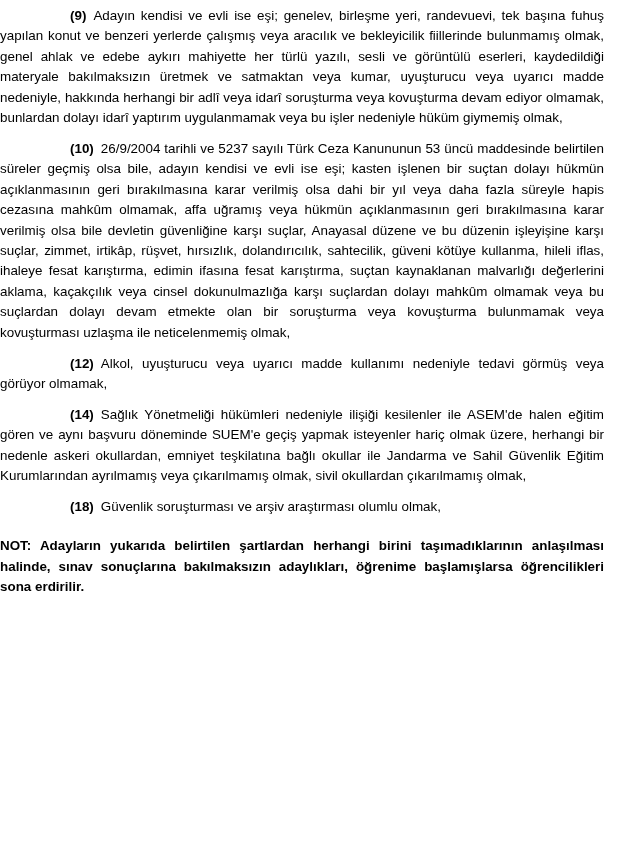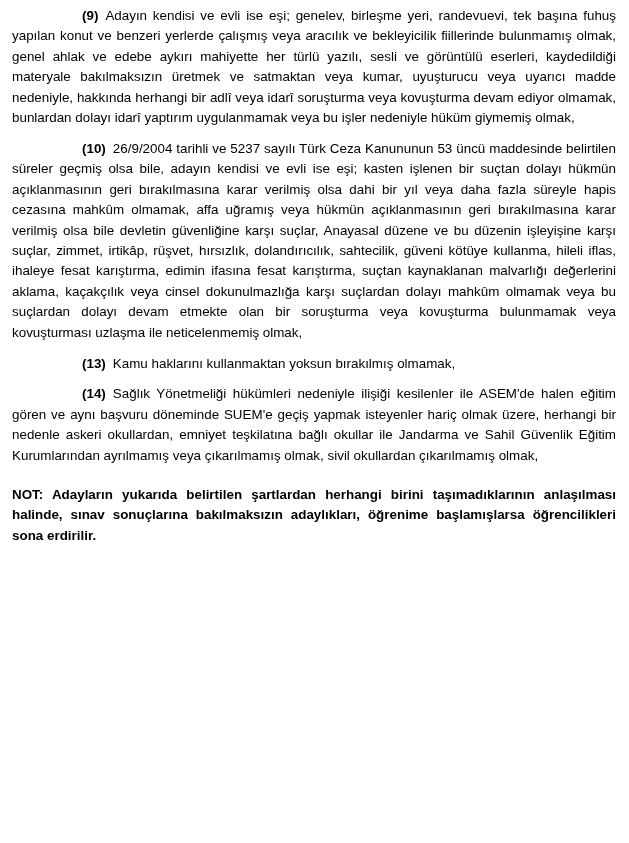--- a/index.html
+++ b/index.html
@@ -6,21 +6,21 @@
     body {
       width: 629px;
       height: 843px;
       overflow: hidden;
       font-family: "Liberation Sans", sans-serif;
       font-size: 13.4px;
       color: #000000;
     }
     .doc {
       position: absolute;
-      left: 12px;
+      left: 0;
       top: 6px;
       width: 604px;
     }
     .item {
       margin: 0 0 10.5px 0;
       line-height: 20.4px;
       text-align: justify;
       text-indent: 70px;
     }
     .num { font-weight: bold; margin-right: 7px; }
@@ -30,16 +30,17 @@
       text-align: justify;
       margin-top: 19px;
     }
   </style>
 </head>
 <body>
 
 <div class="doc">
   <p class="item"><span class="num">(9)</span><span>Adayın kendisi ve evli ise eşi; genelev, birleşme yeri, randevuevi, tek başına fuhuş yapılan konut ve benzeri yerlerde çalışmış veya aracılık ve bekleyicilik fiillerinde bulunmamış olmak, genel ahlak ve edebe aykırı mahiyette her türlü yazılı, sesli ve görüntülü eserleri, kaydedildiği materyale bakılmaksızın üretmek ve satmaktan veya kumar, uyuşturucu veya uyarıcı madde nedeniyle, hakkında herhangi bir adlî veya idarî soruşturma veya kovuşturma devam ediyor olmamak, bunlardan dolayı idarî yaptırım uygulanmamak veya bu işler nedeniyle hüküm giymemiş olmak,</span></p>
   <p class="item"><span class="num">(10)</span><span>26/9/2004 tarihli ve 5237 sayılı Türk Ceza Kanununun 53 üncü maddesinde belirtilen süreler geçmiş olsa bile, adayın kendisi ve evli ise eşi; kasten işlenen bir suçtan dolayı hükmün açıklanmasının geri bırakılmasına karar verilmiş olsa dahi bir yıl veya daha fazla süreyle hapis cezasına mahkûm olmamak, affa uğramış veya hükmün açıklanmasının geri bırakılmasına karar verilmiş olsa bile devletin güvenliğine karşı suçlar, Anayasal düzene ve bu düzenin işleyişine karşı suçlar, zimmet, irtikâp, rüşvet, hırsızlık, dolandırıcılık, sahtecilik, güveni kötüye kullanma, hileli iflas, ihaleye fesat karıştırma, edimin ifasına fesat karıştırma, suçtan kaynaklanan malvarlığı değerlerini aklama, kaçakçılık veya cinsel dokunulmazlığa karşı suçlardan dolayı mahkûm olmamak veya bu suçlardan dolayı devam etmekte olan bir soruşturma veya kovuşturma bulunmamak veya kovuşturması uzlaşma ile neticelenmemiş olmak,</span></p>
-  <p class="item"><span class="num">(13)</span><span>Kamu haklarını kullanmaktan yoksun bırakılmış olmamak,</span></p>
+  <p class="item"><span class="num">(12)</span><span>Alkol, uyuşturucu veya uyarıcı madde kullanımı nedeniyle tedavi görmüş veya görüyor olmamak,</span></p>
   <p class="item"><span class="num">(14)</span><span>Sağlık Yönetmeliği hükümleri nedeniyle ilişiği kesilenler ile ASEM'de halen eğitim gören ve aynı başvuru döneminde SUEM'e geçiş yapmak isteyenler hariç olmak üzere, herhangi bir nedenle askeri okullardan, emniyet teşkilatına bağlı okullar ile Jandarma ve Sahil Güvenlik Eğitim Kurumlarından ayrılmamış veya çıkarılmamış olmak, sivil okullardan çıkarılmamış olmak,</span></p>
+  <p class="item"><span class="num">(18)</span><span>Güvenlik soruşturması ve arşiv araştırması olumlu olmak,</span></p>
   <p class="note"><span>NOT:</span> <span>Adayların yukarıda belirtilen şartlardan herhangi birini taşımadıklarının anlaşılması halinde, sınav sonuçlarına bakılmaksızın adaylıkları, öğrenime başlamışlarsa öğrencilikleri sona erdirilir.</span></p>
 </div>
 
 </body></html>

